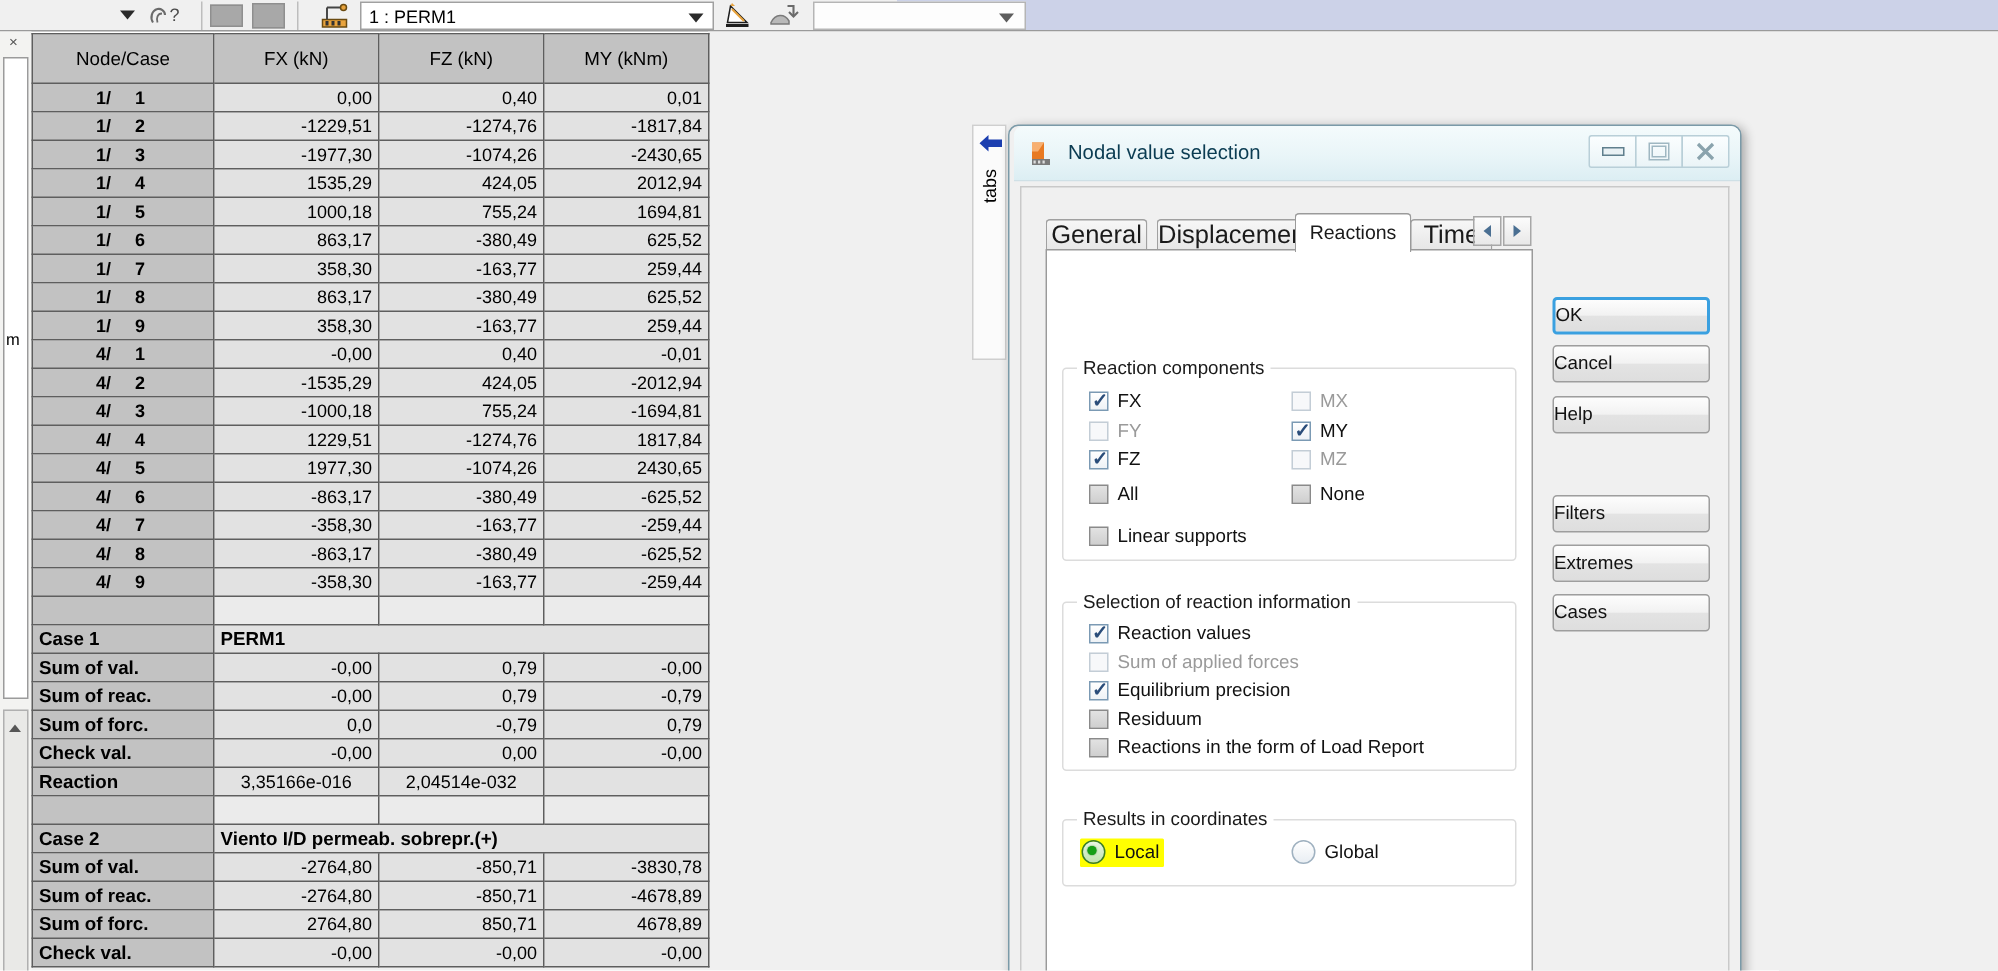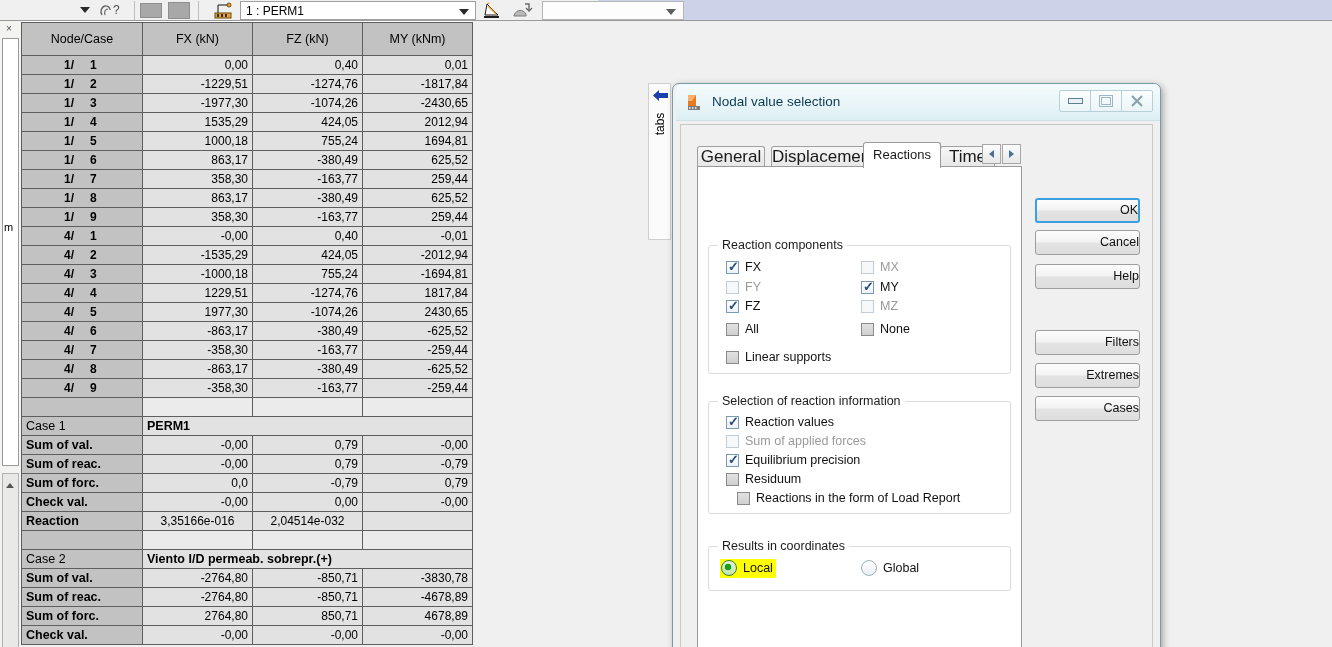--- a/index.html
+++ b/index.html
@@ -121,21 +121,21 @@
   td.num {
     background: #e2e2e2;
     height: 19px;
     text-align: right;
   }
   td.num.center { text-align: center; }
   td.blank { background:#ebebeb; height:19px; }
   td.rowlabel.blank2 { background:#c2c2c2; }
   td.caselabel {
     background:#c2c2c2; height:19px; text-align:left;
-    font-weight:normal; font-size:12.5px; padding-left:4px;
+    font-weight:bold; font-size:12.5px; padding-left:4px;
   }
   td.casename {
     background:#e2e2e2; height:19px; text-align:left;
     font-weight:bold; font-size:12.5px; padding-left:4px;
   }
   td.sumlabel {
     background:#c2c2c2; height:19px; text-align:left;
     font-weight:bold; font-size:12.5px; padding-left:4px;
   }
 
@@ -292,21 +292,21 @@
   .radio-label { margin-left:6px; font-size:12.5px; color:#111; }
   .hl-yellow { background:#ffff00; padding:1px 3px 2px 1px; border-radius:1px;}
 
   
   .sidebtn {
     position:absolute; left:354px; width:105px; height:25px;
     background: linear-gradient(to bottom,#fdfdfd 0%, #f2f2f2 48%, #e3e3e3 52%, #dedede 100%);
     border:1px solid #9e9e9e;
     border-radius:3px;
     font-size:12.5px; color:#111;
-    line-height:23px; text-align:right;
+    line-height:23px; text-align:left;
     box-sizing:border-box;
   }
   .sidebtn.primary {
     border:2px solid #3aa0e0;
     line-height:21px;
   }
 </style>
 </head>
 <body>
 
@@ -704,21 +704,21 @@
           <div class="chk-row" style="left:17px; top:51px;">
             <span class="chkbox">
                 <span class="tick">✓</span>
               </span>
             <span class="chk-label">Equilibrium precision</span>
           </div>
           <div class="chk-row" style="left:17px; top:70px;">
             <span class="chkbox filled"></span>
             <span class="chk-label">Residuum</span>
           </div>
-          <div class="chk-row" style="left:28px; top:89px;">
+          <div class="chk-row" style="left:17px; top:89px;">
             <span class="chkbox filled"></span>
             <span class="chk-label">Reactions in the form of Load Report</span>
           </div>
         </div>
 
         <div class="groupbox" style="left:10px; top:379px; width:303px; height:45px;">
           <div class="gb-title">Results in coordinates</div>
 
           <div class="radio-row hl-yellow" style="left:11px; top:12px;">
             <span class="radio sel"></span>

